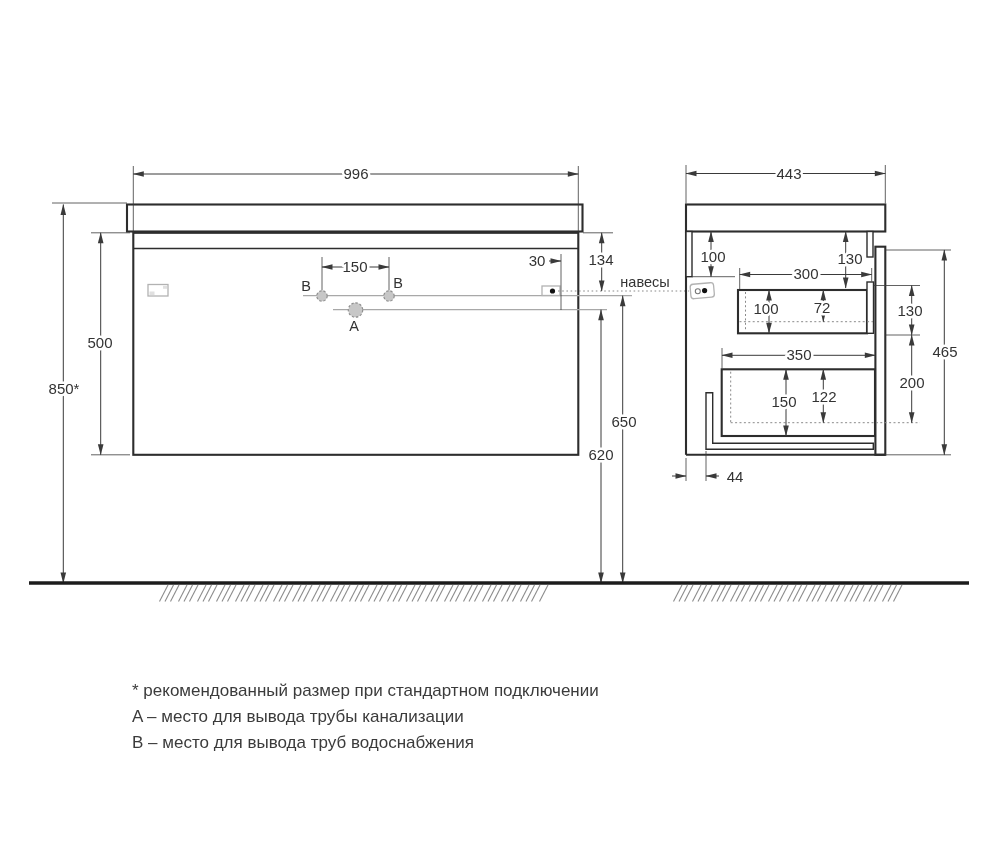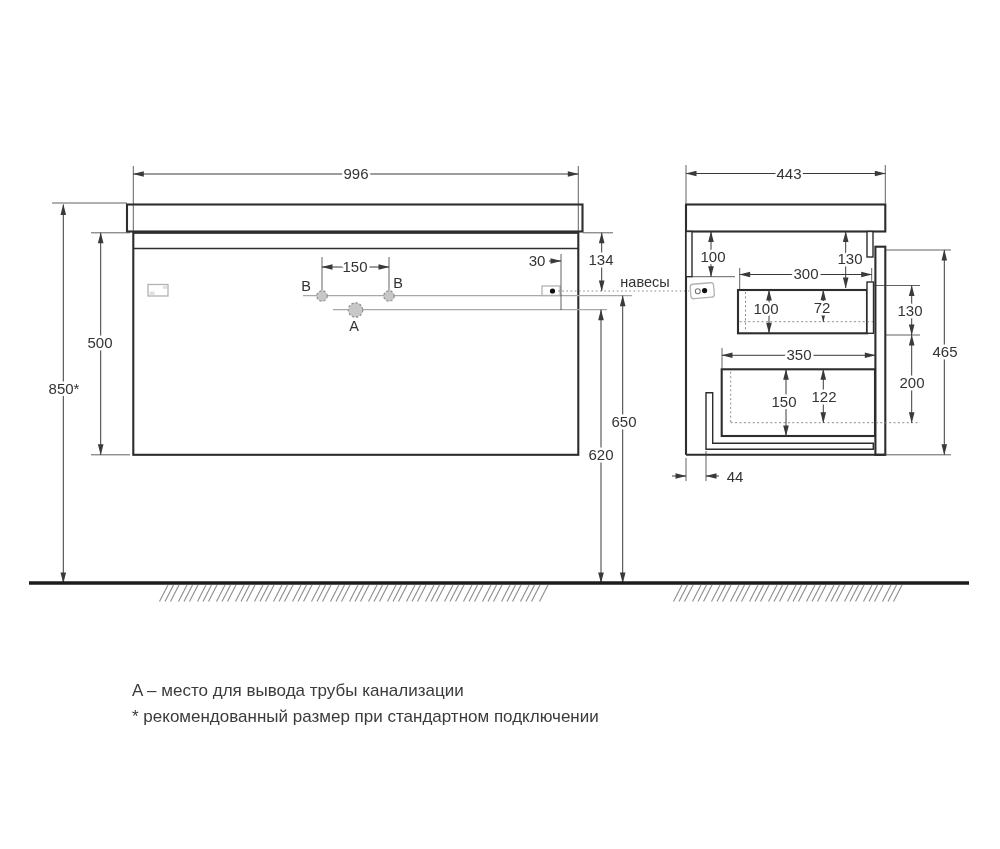--- a/index.html
+++ b/index.html
@@ -271,16 +271,17 @@
           <line x1="877.5" y1="585" x2="869" y2="601.5"></line>
           <line x1="883" y1="585" x2="874.5" y2="601.5"></line>
           <line x1="891" y1="585" x2="882.5" y2="601.5"></line>
           <line x1="896.5" y1="585" x2="888" y2="601.5"></line>
           <line x1="902" y1="585" x2="893.5" y2="601.5"></line>
         </g>
   </g>
 </svg>
 
 <div class="legend">
+  <div>* рекомендованный размер при стандартном подключении</div>
   <div>A – место для вывода трубы канализации</div>
-  <div>* рекомендованный размер при стандартном подключении</div>
+  <div>B – место для вывода труб водоснабжения</div>
 </div>
 </div>
 
 </body></html>

